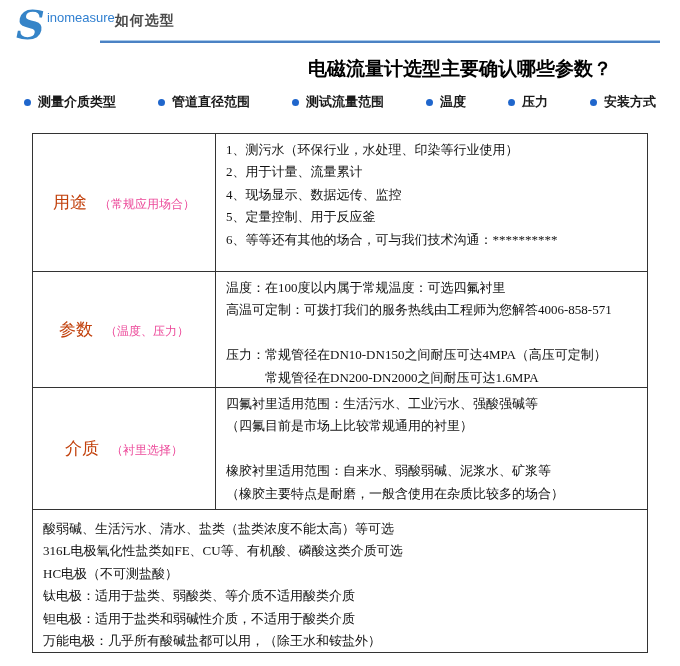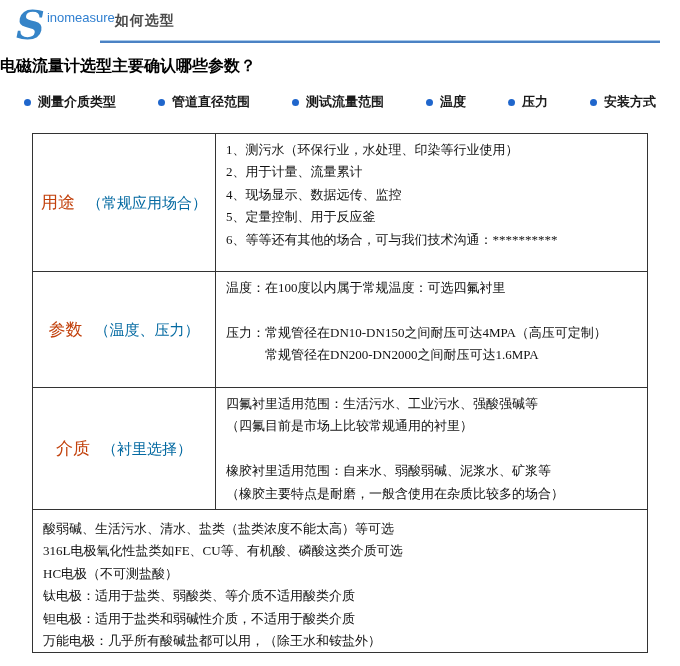--- a/index.html
+++ b/index.html
@@ -31,21 +31,21 @@
   }
   .header-rule {
     position:absolute; left:100px; top:40px; width:560px; height:2px;
     border-top:1px solid #a9c9e9;
     background:#4b82c4;
   }
 
   
   .title {
     position:absolute; top:56px; left:0; width:612px; margin:0;
-    text-align:left; font-size:16px; font-weight:bold; color:#000;
+    text-align:right; font-size:19px; font-weight:bold; color:#000;
   }
 
   
   .bullets {
     position:absolute; top:93px; left:24px; width:632px;
     display:flex; justify-content:space-between; align-items:center;
     font-family:"Liberation Sans","DejaVu Sans",sans-serif;
     font-weight:bold; font-size:13px; color:#1a1a1a;
   }
   .bullet-item { display:flex; align-items:center; }
@@ -61,21 +61,21 @@
   }
   .trow { display:flex; border-bottom:1px solid #333333; box-sizing:border-box; }
   .trow:last-child { border-bottom:none; }
   .tlabel {
     width:183px; flex:0 0 183px; box-sizing:border-box;
     border-right:1px solid #333333;
     display:flex; align-items:center; justify-content:center;
     text-align:center; padding:0 4px;
   }
   .label-main { font-size:17px; color:#c2410c; }
-  .label-note { font-size:15px; color:#0369a1;margin-left:12px; }
+  .label-note { font-size:12px; color:#ec4899;margin-left:12px; }
   .tcontent { flex:1; padding:5px 6px 0 10px; font-size:13px; color:#111; box-sizing:border-box; }
   .line { line-height:22.4px; min-height:22.4px; white-space:pre-wrap; }
   .row-1 { height:138px; }
   .row-2 { height:116px; }
   .row-3 { height:122px; }
   .row-4 { height:142px; }
   .row-4 .tcontent { padding-top:8px; }
 </style>
 </head>
 <body>
@@ -138,20 +138,21 @@
     </div>
 
     <div class="trow row-2">
       <div class="tlabel">
         <span>
           <span class="label-main">参数</span><span class="label-note">（温度、压力）</span>
         </span>
       </div>
       <div class="tcontent">
         <div class="line">温度：在100度以内属于常规温度：可选四氟衬里</div>
+        <div class="line">高温可定制：可拨打我们的服务热线由工程师为您解答4006-858-571</div>
         <div class="line"></div>
         <div class="line">压力：常规管径在DN10-DN150之间耐压可达4MPA（高压可定制）</div>
         <div class="line">　　　常规管径在DN200-DN2000之间耐压可达1.6MPA</div>
       </div>
     </div>
 
     <div class="trow row-3">
       <div class="tlabel">
         <span>
           <span class="label-main">介质</span><span class="label-note">（衬里选择）</span>

